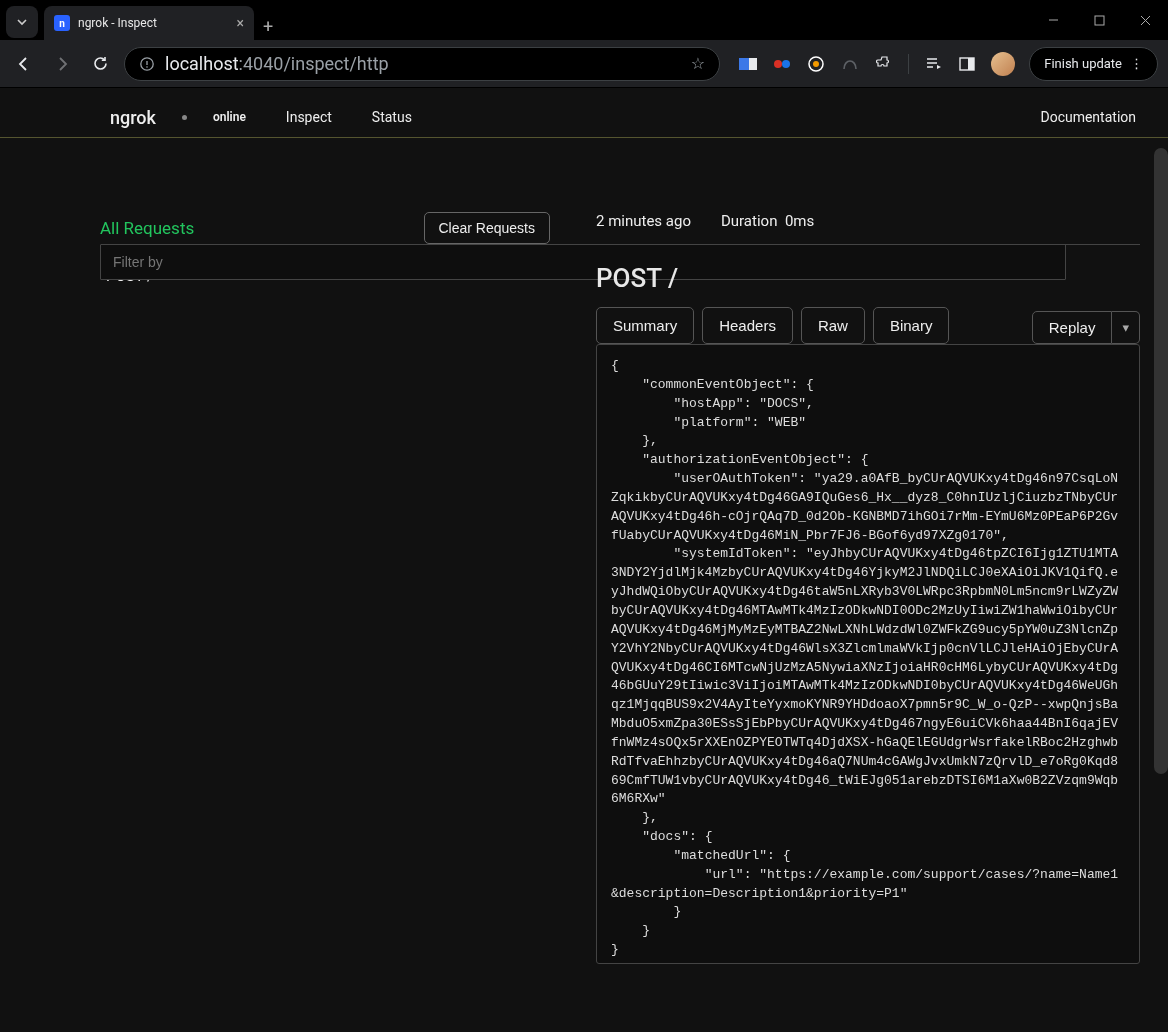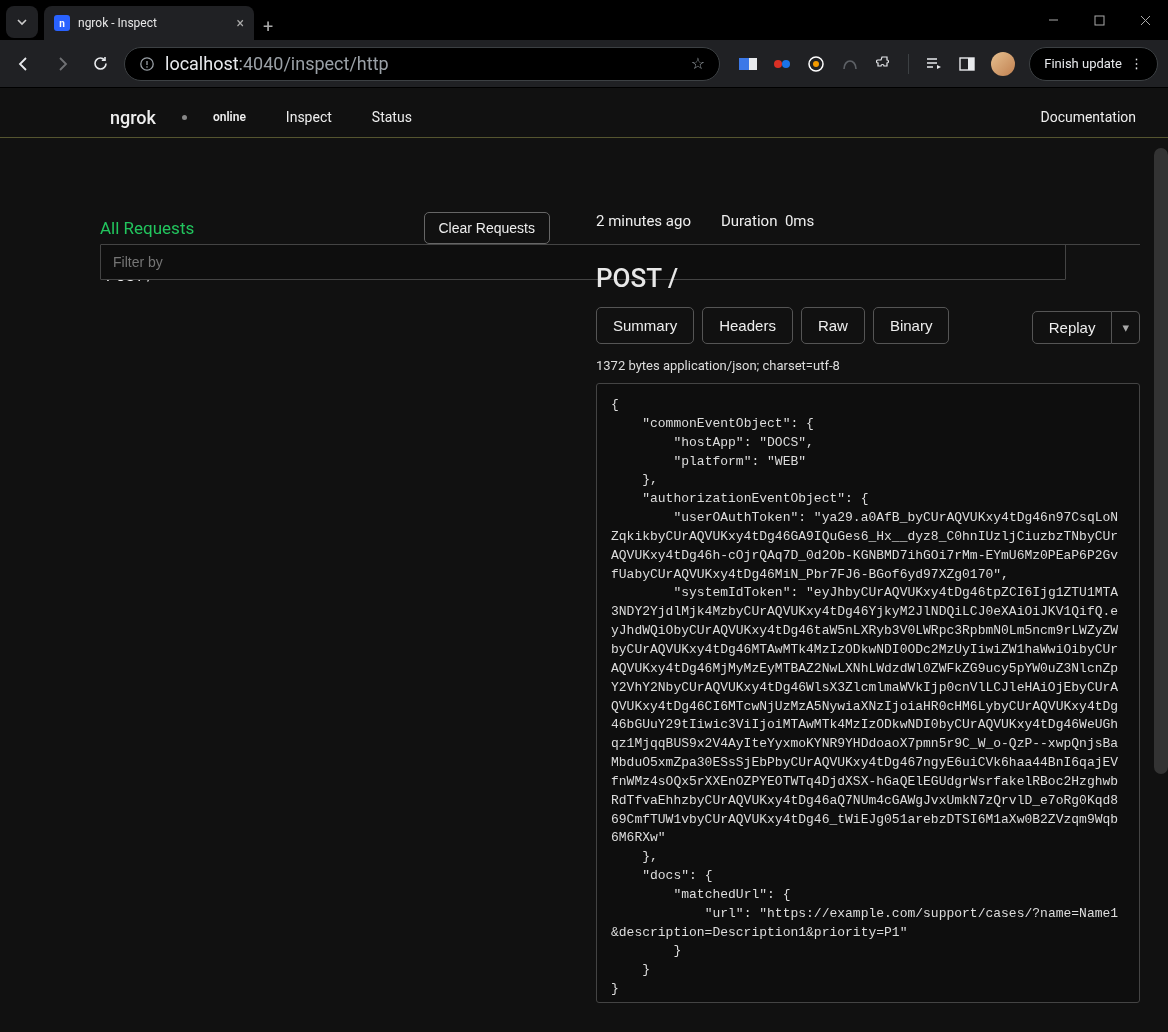--- a/index.html
+++ b/index.html
@@ -244,21 +244,20 @@
       <div class="tabs-row">
         <button class="rtab">Summary</button>
         <button class="rtab">Headers</button>
         <button class="rtab">Raw</button>
         <button class="rtab">Binary</button>
         <div class="replay-wrap">
           <button class="replay">Replay</button>
           <button class="replay-dd">▾</button>
         </div>
       </div>
-      <div class="bytesline">1372 bytes application/json; charset=utf-8</div>
       <pre class="payload">{
     "commonEventObject": {
         "hostApp": "DOCS",
         "platform": "WEB"
     },
     "authorizationEventObject": {
         "userOAuthToken": "ya29.a0AfB_byCUrAQVUKxy4tDg46n97CsqLoNZqkikbyCUrAQVUKxy4tDg46GA9IQuGes6_Hx__dyz8_C0hnIUzljCiuzbzTNbyCUrAQVUKxy4tDg46h-cOjrQAq7D_0d2Ob-KGNBMD7ihGOi7rMm-EYmU6Mz0PEaP6P2GvfUabyCUrAQVUKxy4tDg46MiN_Pbr7FJ6-BGof6yd97XZg0170",
         "systemIdToken": "eyJhbyCUrAQVUKxy4tDg46tpZCI6Ijg1ZTU1MTA3NDY2YjdlMjk4MzbyCUrAQVUKxy4tDg46YjkyM2JlNDQiLCJ0eXAiOiJKV1QifQ.eyJhdWQiObyCUrAQVUKxy4tDg46taW5nLXRyb3V0LWRpc3RpbmN0Lm5ncm9rLWZyZWbyCUrAQVUKxy4tDg46MTAwMTk4MzIzODkwNDI0ODc2MzUyIiwiZW1haWwiOibyCUrAQVUKxy4tDg46MjMyMzEyMTBAZ2NwLXNhLWdzdWl0ZWFkZG9ucy5pYW0uZ3NlcnZpY2VhY2NbyCUrAQVUKxy4tDg46WlsX3ZlcmlmaWVkIjp0cnVlLCJleHAiOjEbyCUrAQVUKxy4tDg46CI6MTcwNjUzMzA5NywiaXNzIjoiaHR0cHM6LybyCUrAQVUKxy4tDg46bGUuY29tIiwic3ViIjoiMTAwMTk4MzIzODkwNDI0byCUrAQVUKxy4tDg46WeUGhqz1MjqqBUS9x2V4AyIteYyxmoKYNR9YHDdoaoX7pmn5r9C_W_o-QzP--xwpQnjsBaMbduO5xmZpa30ESsSjEbPbyCUrAQVUKxy4tDg467ngyE6uiCVk6haa44BnI6qajEVfnWMz4sOQx5rXXEnOZPYEOTWTq4DjdXSX-hGaQElEGUdgrWsrfakelRBoc2HzghwbRdTfvaEhhzbyCUrAQVUKxy4tDg46aQ7NUm4cGAWgJvxUmkN7zQrvlD_e7oRg0Kqd869CmfTUW1vbyCUrAQVUKxy4tDg46_tWiEJg051arebzDTSI6M1aXw0B2ZVzqm9Wqb6M6RXw"
     },
     "docs": {

